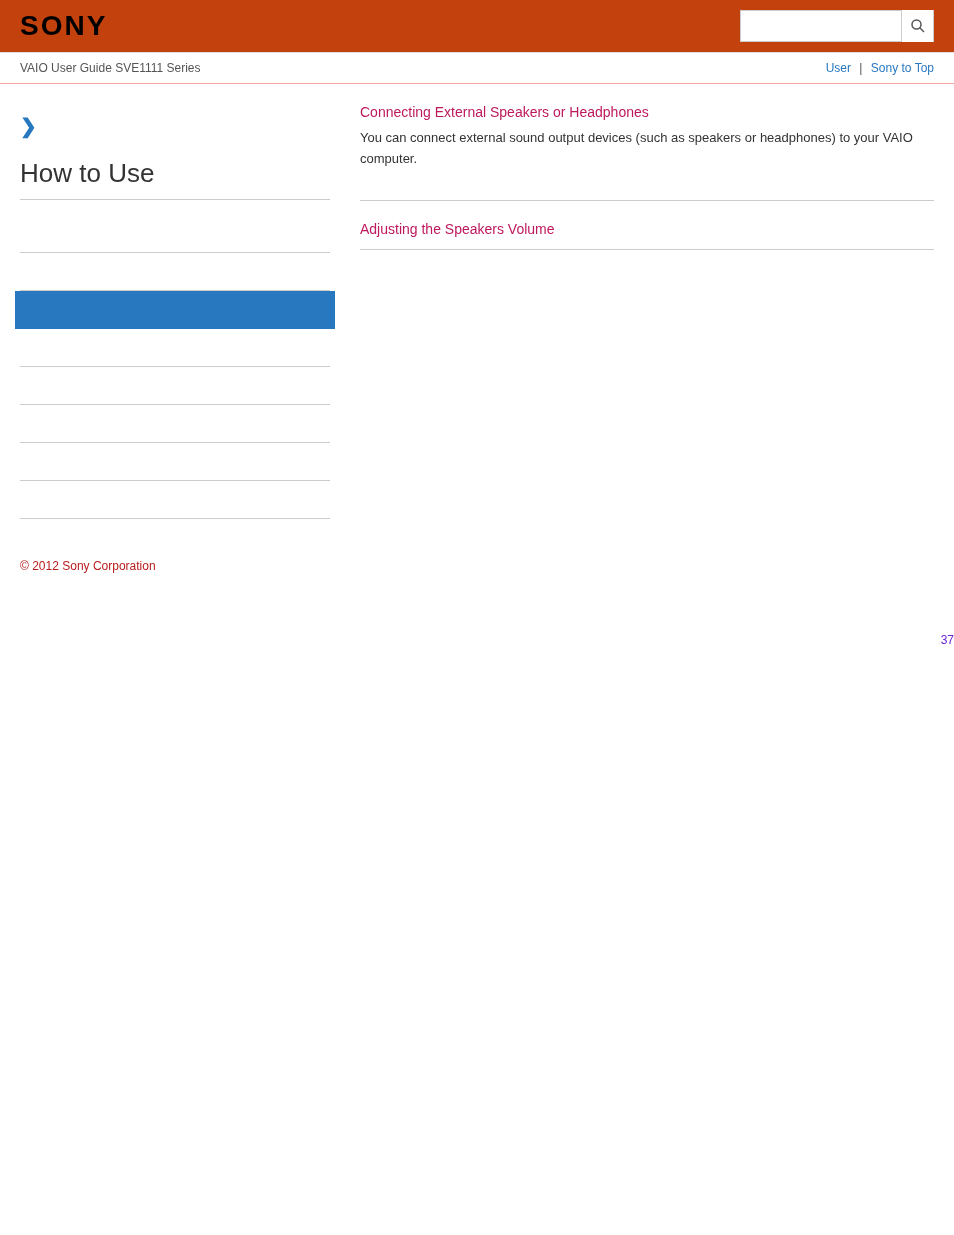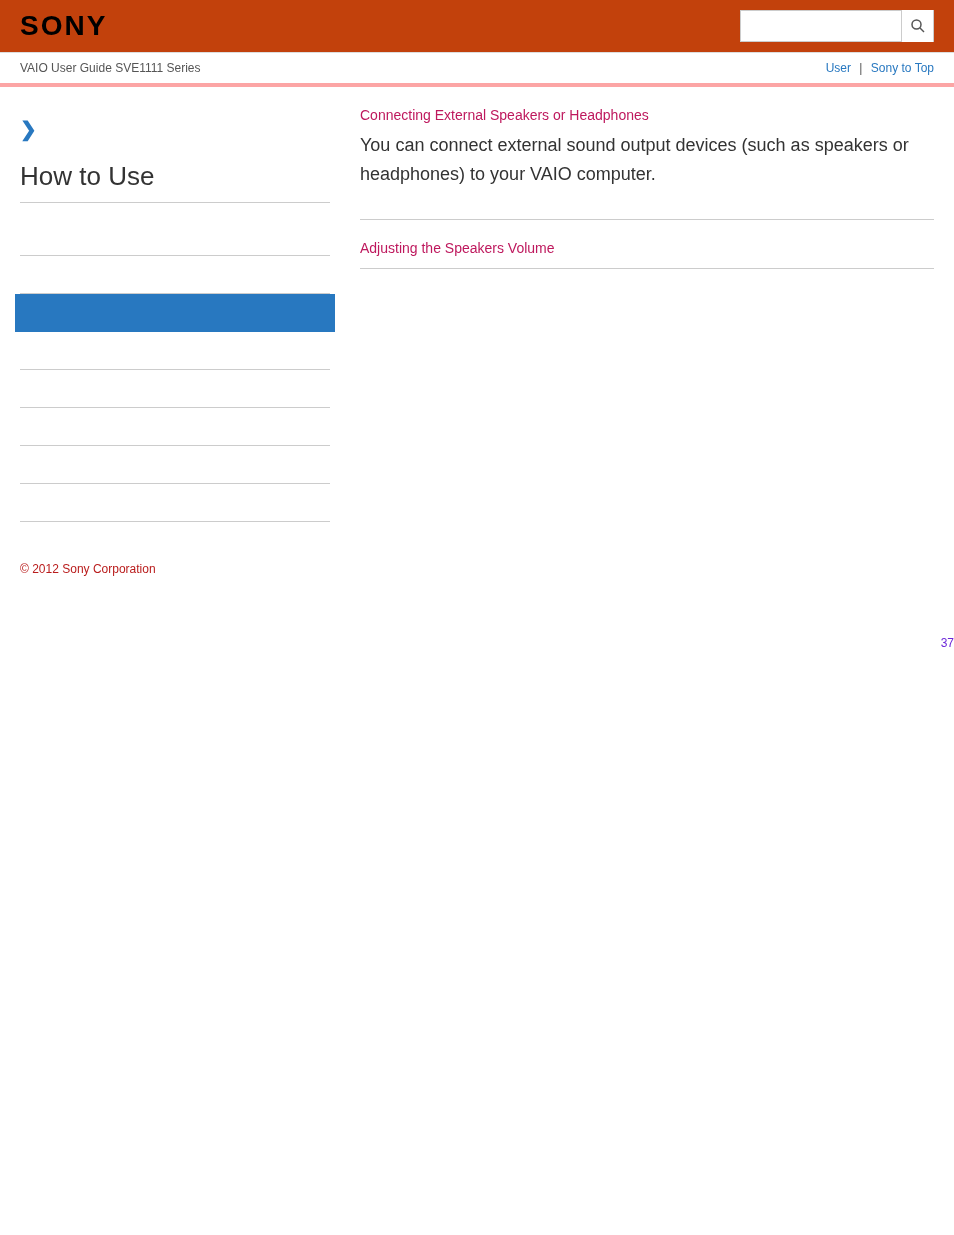--- a/index.html
+++ b/index.html
@@ -64,21 +64,21 @@
       font-size: 16px;
       color: #555;
     }
 
     
     .nav-bar {
       display: flex;
       justify-content: space-between;
       align-items: center;
       padding: 8px 20px;
-      border-bottom: 4px solid #fca5a5;
+      border-bottom: 1px solid #fca5a5;
     }
 
     .nav-title {
       font-size: 12px;
       color: #555555;
     }
 
     .nav-links {
       font-size: 12px;
     }
@@ -148,21 +148,21 @@
 
     .content-link {
       color: #be185d;
       text-decoration: none;
       font-size: 14px;
       display: block;
       margin-bottom: 8px;
     }
 
     .content-description {
-      font-size: 18px;
+      font-size: 13px;
       color: #333333;
       line-height: 1.6;
       margin-bottom: 10px;
     }
 
     .content-divider {
       border: none;
       border-bottom: 1px solid #cccccc;
       margin: 20px 0;
     }

